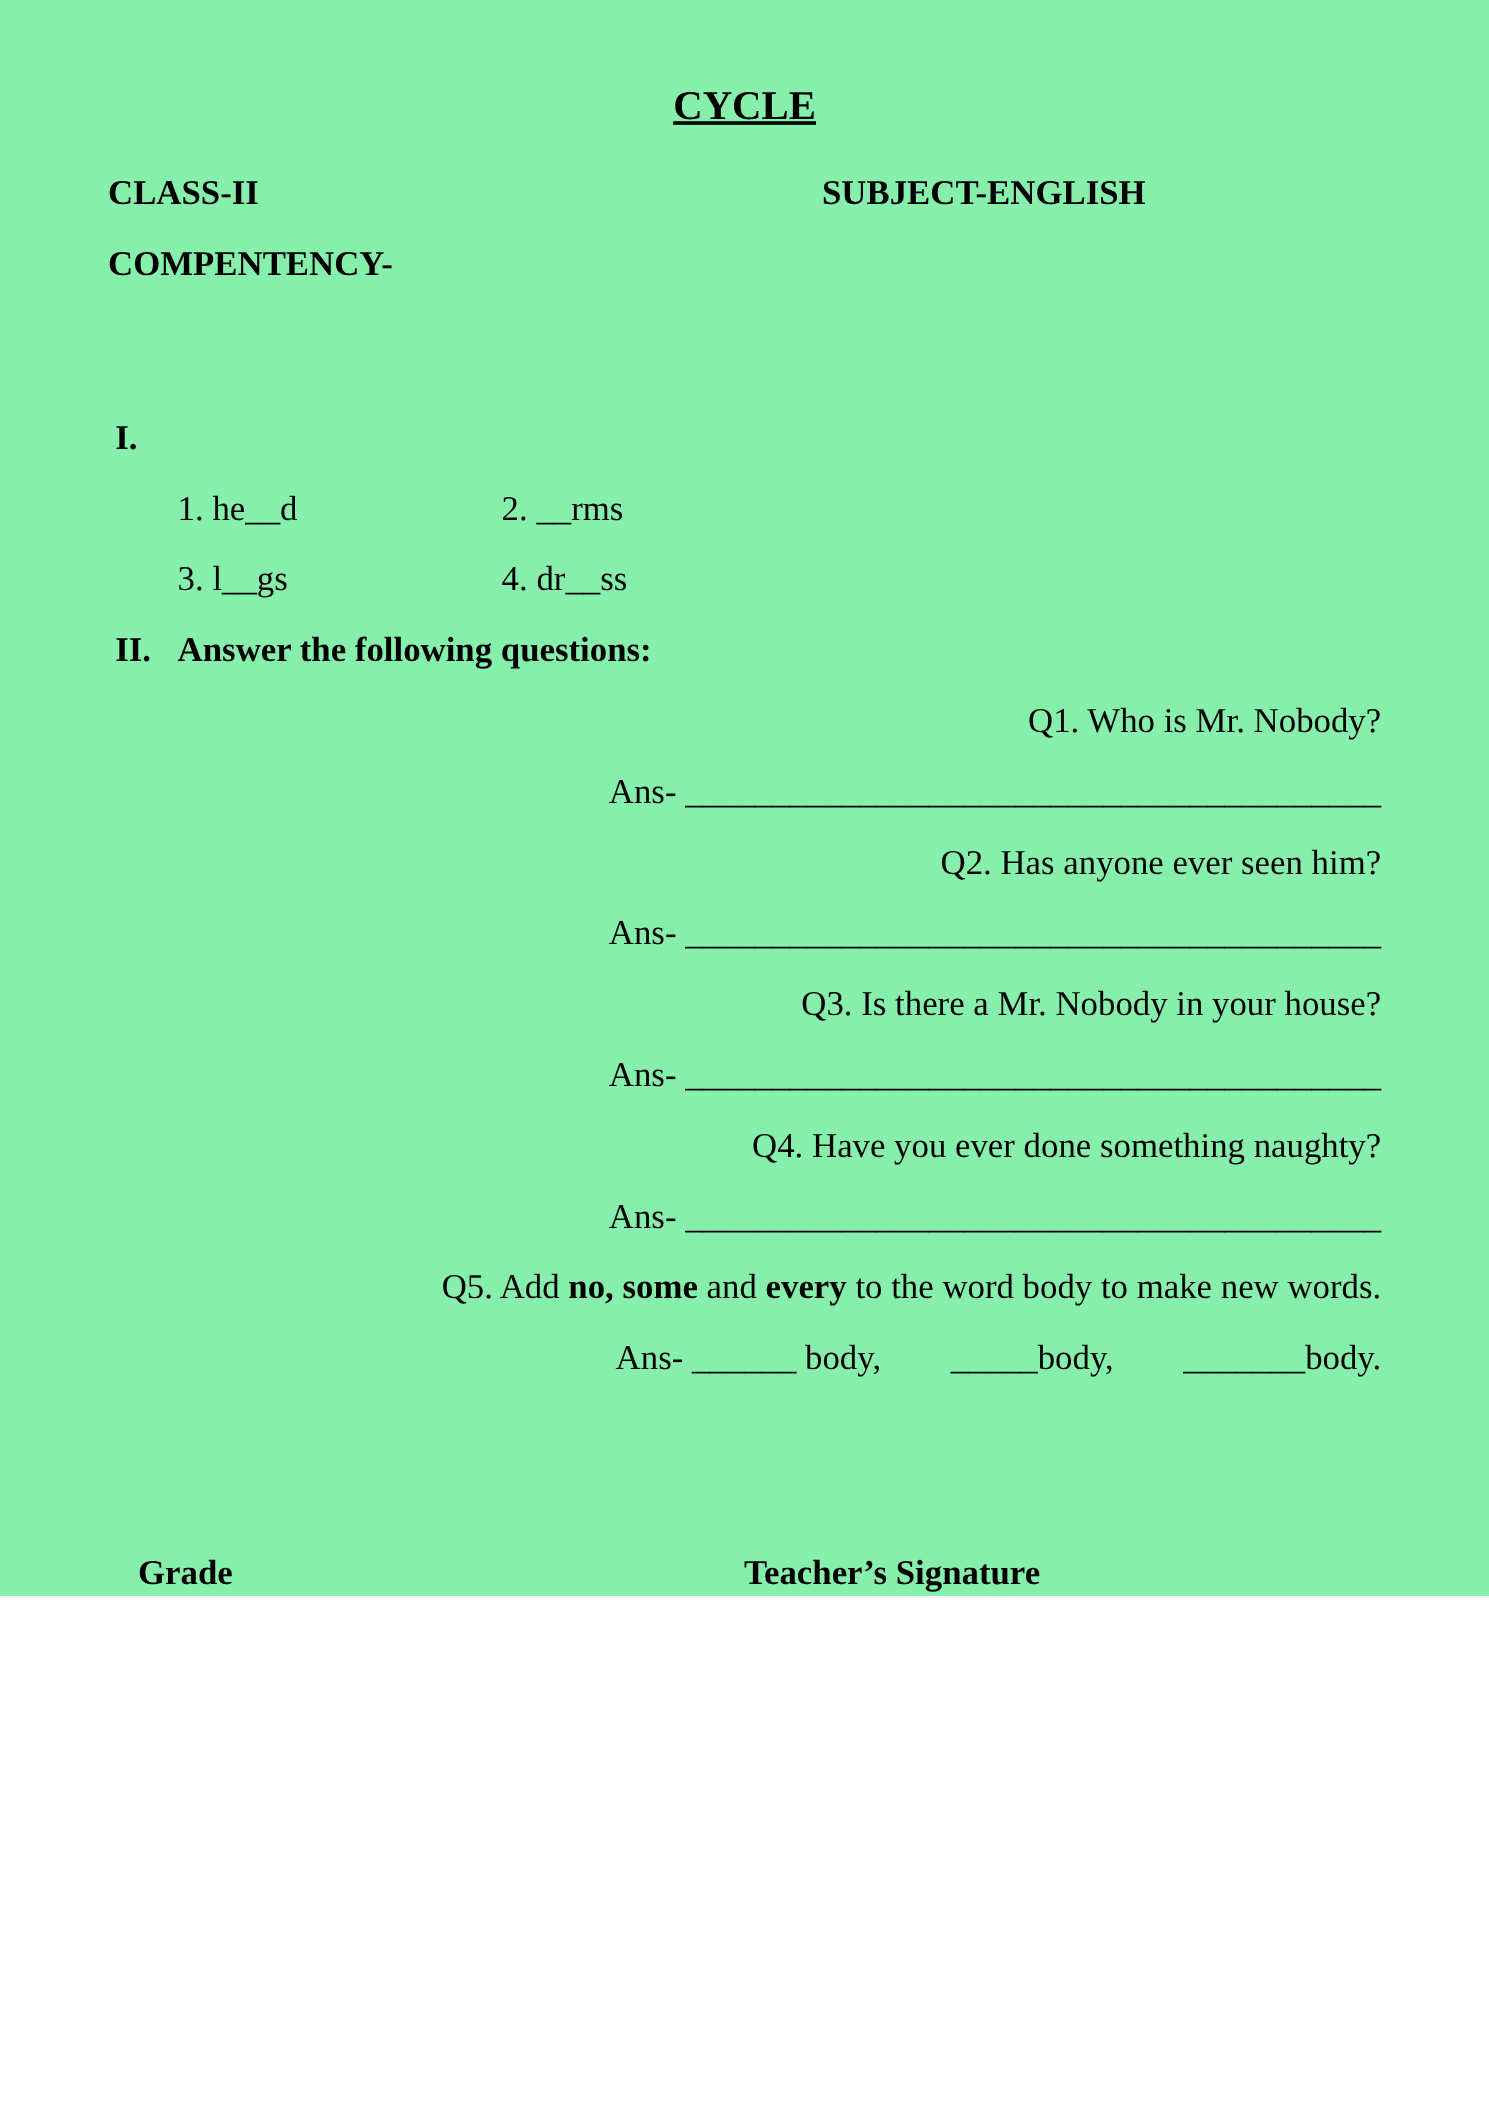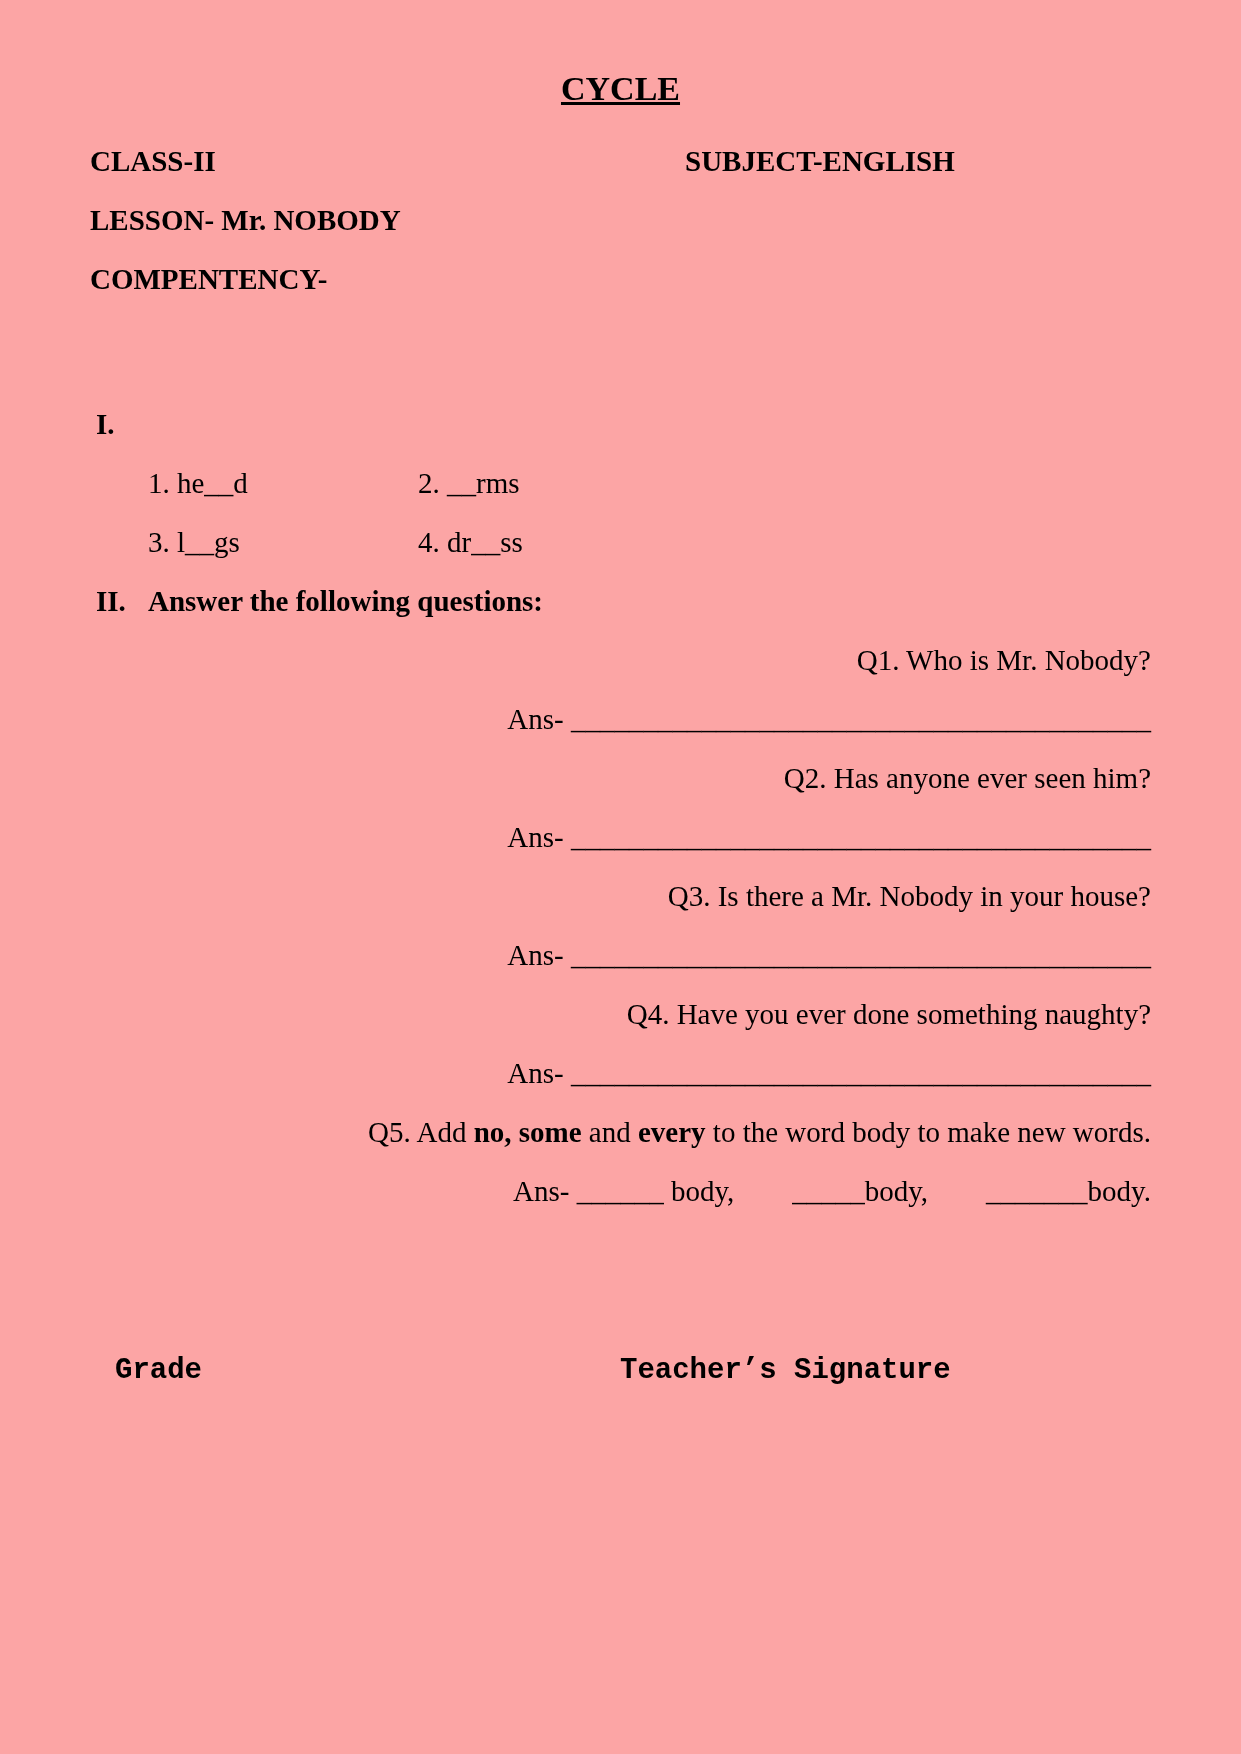--- a/index.html
+++ b/index.html
@@ -3,22 +3,22 @@
 <meta charset="utf-8">
 <style>
   html, body {
     margin: 0;
     padding: 0;
     background: #ffffff;
   }
   .page {
     position: relative;
     width: 1241px;
-    height: 1754px;
-    background: #fca5a5;
+    height: 1330px;
+    background: #86efac;
     color: #000000;
     font-family: "Liberation Serif", "DejaVu Serif", serif;
     font-size: 29px;
     line-height: 33px;
     box-sizing: border-box;
     padding: 72px 90px 0 90px;
     overflow: hidden;
   }
   .title {
     text-align: center;
@@ -69,41 +69,39 @@
     padding-left: 28px;
     margin: 0 0 26px 0;
     white-space: pre-wrap;
     text-align: right;
   }
   .gap-before-footer { height: 120px; }
   .footer-row {
     display: flex;
     font-weight: bold;
     white-space: pre-wrap;
-    font-family: Liberation Mono, monospace;
   }
   .footer-row .c1 {
     flex: 0 0 530px;
     padding-left: 25px;
     box-sizing: border-box;
   }
 </style>
 </head>
 <body>
 
 <div class="page">
 
   <h1 class="title"><span class="u">CYCLE</span></h1>
 
   <div class="cols">
     <span class="c1 bold">CLASS-II</span>
     <span class="bold">SUBJECT-ENGLISH</span>
   </div>
 
-  <div class="line bold">LESSON- Mr. NOBODY</div>
 
   <div class="line bold">COMPENTENCY-</div>
 
 
   <div class="gap-before-sec1"></div>
 
   <div class="sec-head">
     <span class="sec-num">I.</span>
   </div>
 

